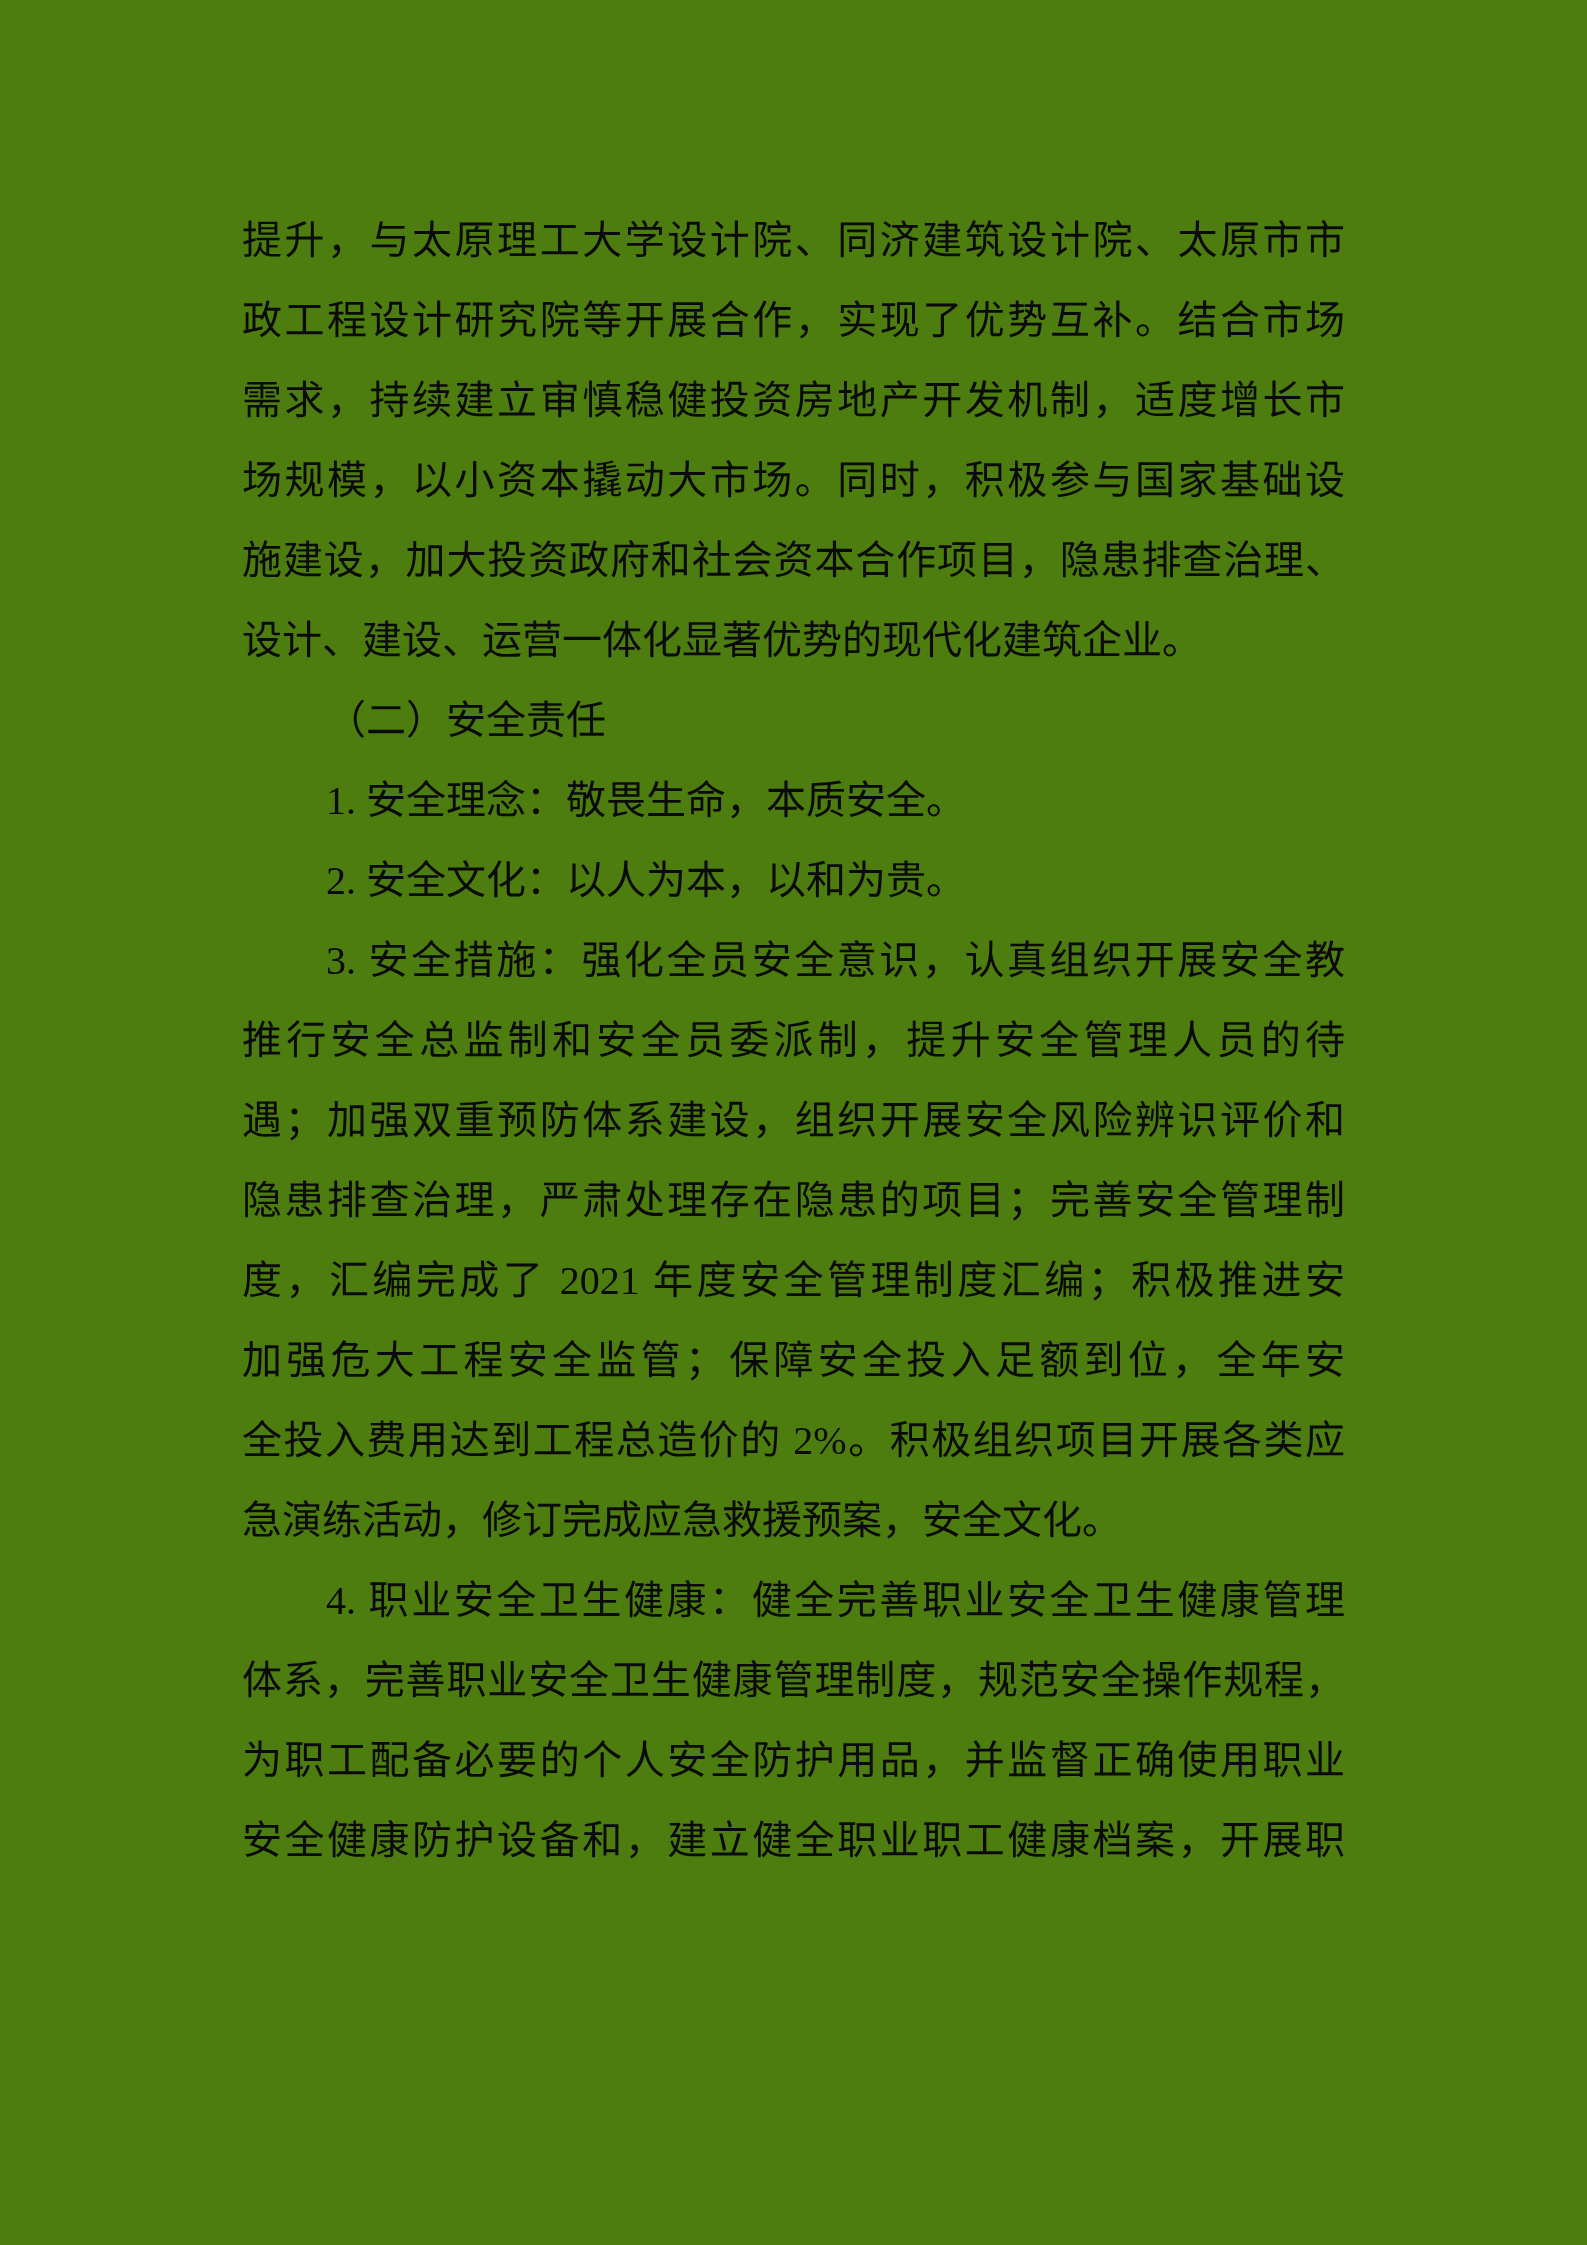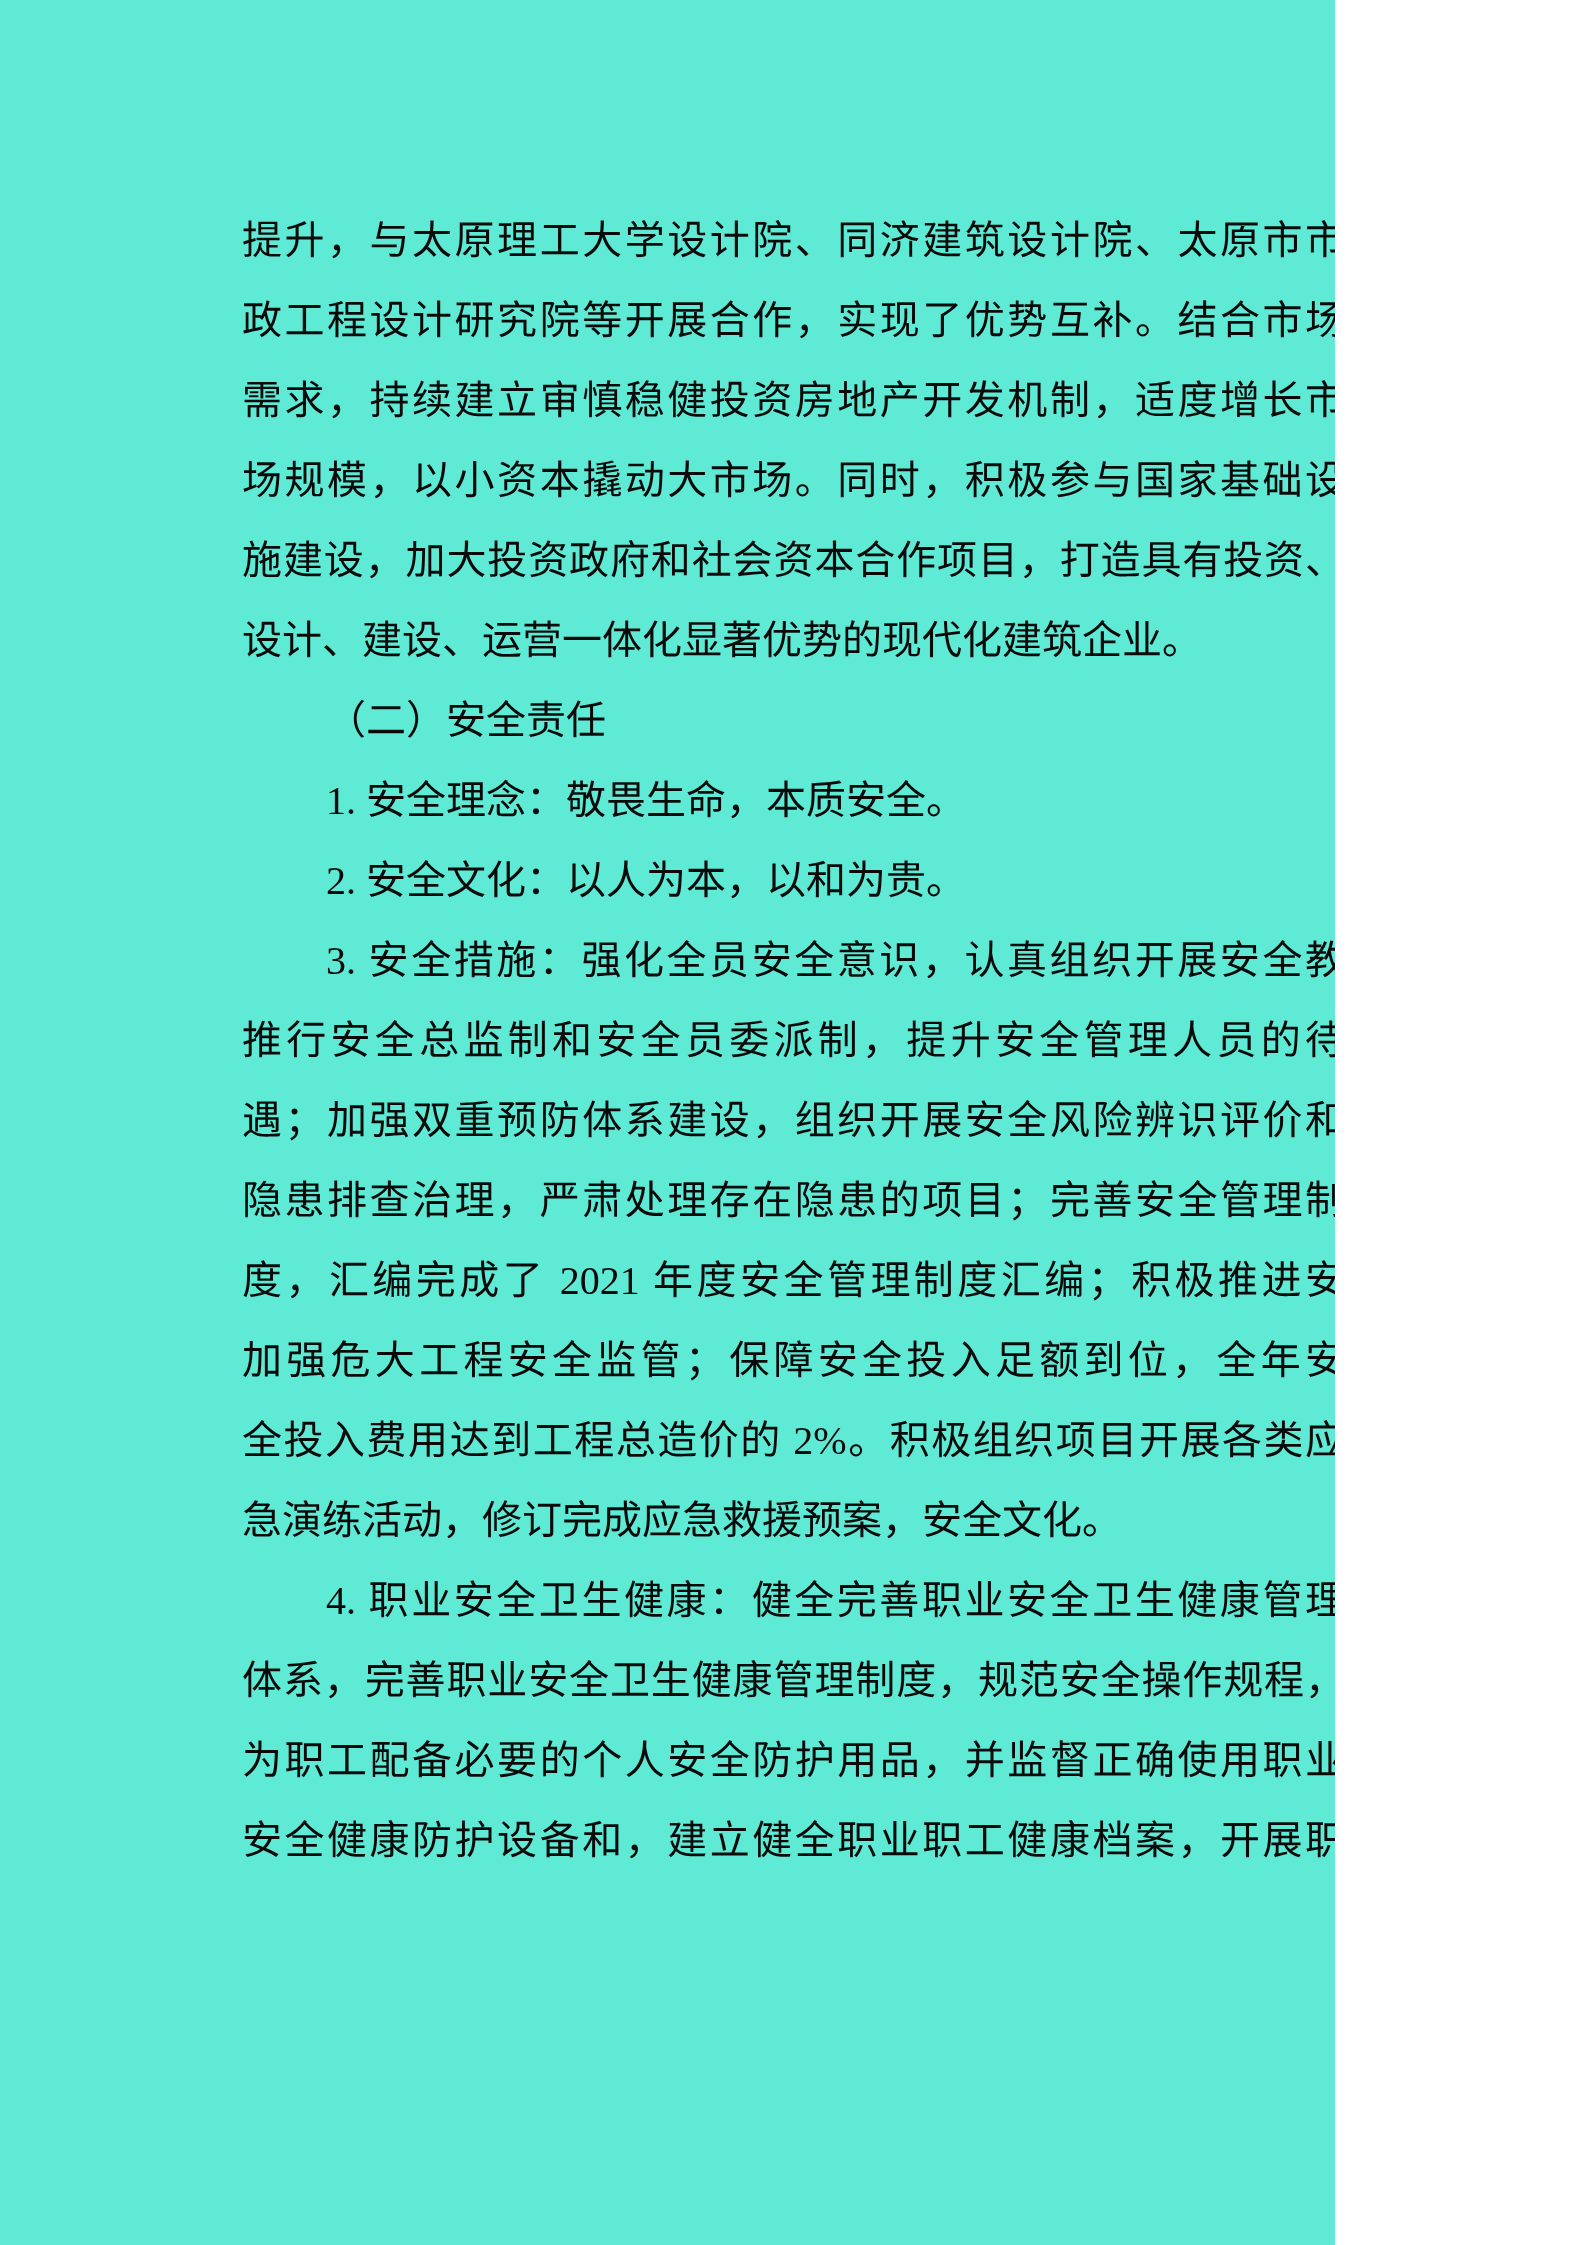--- a/index.html
+++ b/index.html
@@ -2,23 +2,23 @@
 <html lang="zh-CN"><head>
 <meta charset="utf-8">
 <style>
   html, body {
     margin: 0;
     padding: 0;
     background: #ffffff;
   }
   .page {
     position: relative;
-    width: 1335px;
+    width: 1587px;
     height: 2245px;
-    background: #5eead4;
+    background: #4d7c0f;
     overflow: hidden;
     text-decoration: underline;
   }
   .text-block {
     position: absolute;
     left: 242px;
     top: 201px;
     width: 1103px;
   }
   .line {
@@ -45,21 +45,21 @@
 </style>
 </head>
 <body>
 
 <div class="page">
   <div class="text-block">
       <div class="line justify">提升，与太原理工大学设计院、同济建筑设计院、太原市市</div>
       <div class="line justify">政工程设计研究院等开展合作，实现了优势互补。结合市场</div>
       <div class="line justify">需求，持续建立审慎稳健投资房地产开发机制，适度增长市</div>
       <div class="line justify">场规模，以小资本撬动大市场。同时，积极参与国家基础设</div>
-      <div class="line justify">施建设，加大投资政府和社会资本合作项目，打造具有投资、</div>
+      <div class="line justify">施建设，加大投资政府和社会资本合作项目，隐患排查治理、</div>
       <div class="line left">设计、建设、运营一体化显著优势的现代化建筑企业。</div>
       <div class="line left indent">（二）安全责任</div>
       <div class="line left indent">1. 安全理念：敬畏生命，本质安全。</div>
       <div class="line left indent">2. 安全文化：以人为本，以和为贵。</div>
       <div class="line justify indent">3. 安全措施：强化全员安全意识，认真组织开展安全教</div>
       <div class="line justify">推行安全总监制和安全员委派制，提升安全管理人员的待</div>
       <div class="line justify">遇；加强双重预防体系建设，组织开展安全风险辨识评价和</div>
       <div class="line justify">隐患排查治理，严肃处理存在隐患的项目；完善安全管理制</div>
       <div class="line justify">度，汇编完成了 2021 年度安全管理制度汇编；积极推进安</div>
       <div class="line justify">加强危大工程安全监管；保障安全投入足额到位，全年安</div>

